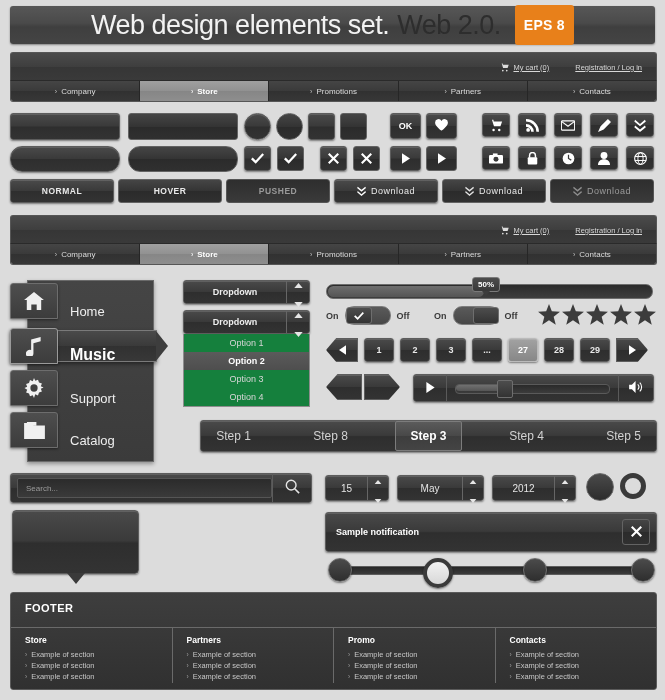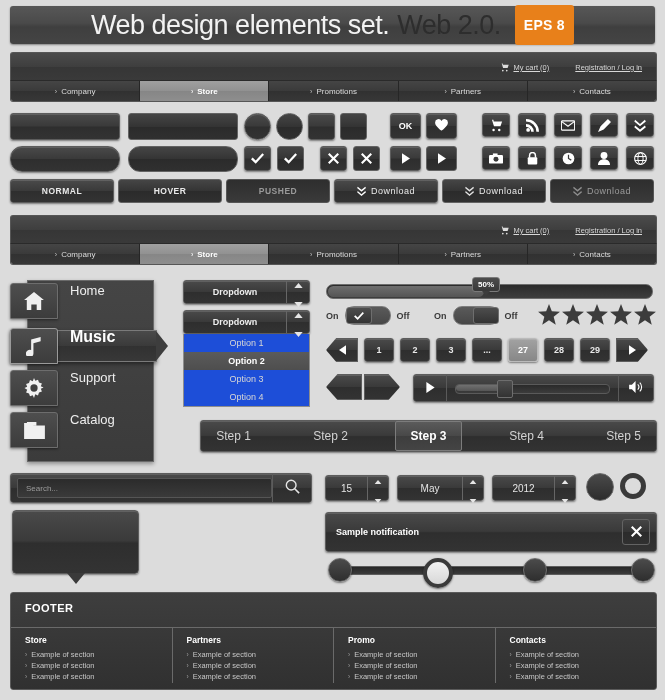--- a/index.html
+++ b/index.html
@@ -80,21 +80,21 @@
 
   .iconbtn{width:26px;height:22px;border-radius:3px;}
   .iconbtn svg{display:block;}
 
   
   .menupanel{
     position:absolute;left:27px;top:280px;width:125px;height:180px;
     background:linear-gradient(180deg,#454545 0%,#3b3b3b 100%);
     border:1px solid #6a6a6a;box-shadow:0 2px 4px rgba(0,0,0,.35);
   }
-  .mi{position:absolute;display:flex;align-items:flex-start;}
+  .mi{position:absolute;display:flex;align-items:flex-end;}
   .mtab{
     width:46px;height:34px;border-radius:3px 3px 0 0;
     background:linear-gradient(180deg,#4e4e4e 0%,#3c3c3c 100%);
     border:1px solid #6d6d6d;
     display:flex;align-items:center;justify-content:center;
     box-shadow:0 1px 3px rgba(0,0,0,.45);
   }
   .mtxt{font-size:13px;color:#eee;margin-left:12px;}
   .mi.sel .mtxt{font-size:16px;font-weight:bold;color:#fff;}
   .selbar{
@@ -105,21 +105,21 @@
   .selbar:after{
     content:"";position:absolute;right:-12px;top:0;border-top:15px solid transparent;
     border-bottom:15px solid transparent;border-left:12px solid #3d3d3d;
   }
 
   
   .dd{width:125px;height:22px;border-radius:3px;display:flex;align-items:center;}
   .dd .t{flex:1;text-align:center;font-size:9px;font-weight:bold;color:#eee;}
   .ddspin{width:22px;height:100%;border-left:1px solid #666;display:flex;
     flex-direction:column;align-items:center;justify-content:center;gap:1px;}
-  .ddlist{width:125px;border:1px solid #8d8d8d;border-top:none;background:#1d4ed8;}
+  .ddlist{width:125px;border:1px solid #8d8d8d;border-top:none;background:#15803d;}
   .ddopt{height:18px;display:flex;align-items:center;justify-content:center;font-size:9px;color:#d6d6d6;}
   .ddopt.on{background:linear-gradient(180deg,#5b5b5b,#4e4e4e);color:#fff;font-weight:bold;}
 
   
   .track{height:13px;border-radius:7px;
     background:linear-gradient(180deg,#2b2b2b,#3e3e3e);border:1px solid #6d6d6d;position:relative;}
   .fill{position:absolute;left:1px;top:1px;bottom:1px;border-radius:6px;
     background:linear-gradient(180deg,#6e6e6e,#555);}
   .tip{position:absolute;padding:2px 5px;border-radius:3px;font-size:8px;font-weight:bold;color:#fff;
     background:linear-gradient(180deg,#4c4c4c,#383838);border:1px solid #7a7a7a;}
@@ -590,21 +590,21 @@
     <span style="width:34px;height:100%;display:flex;align-items:center;justify-content:center;border-left:1px solid #5a5a5a">
       <span><svg width="14" height="12" viewBox="0 0 16 14">
             <path fill="#fff" d="M0 4.5h3.2L7.5 0v14L3.2 9.5H0z"></path>
             <path d="M10 4a4.3 4.3 0 0 1 0 6 M12.4 1.8a7.4 7.4 0 0 1 0 10.4" fill="none" stroke="#fff" stroke-width="1.3"></path>
           </svg></span>
     </span>
   </div>
 
   <div class="dk stepsbar">
     <div class="step">Step 1</div>
-    <div class="step">Step 2</div>
+    <div class="step">Step 8</div>
     <div class="step on">Step 3</div>
     <div class="step">Step 4</div>
     <div class="step">Step 5</div>
   </div>
 
   <div class="dk searchbox">
     <span class="sinput">Search...</span>
     <span class="sbtn">
       <span>
         <svg width="15" height="15" viewBox="0 0 17 17">

